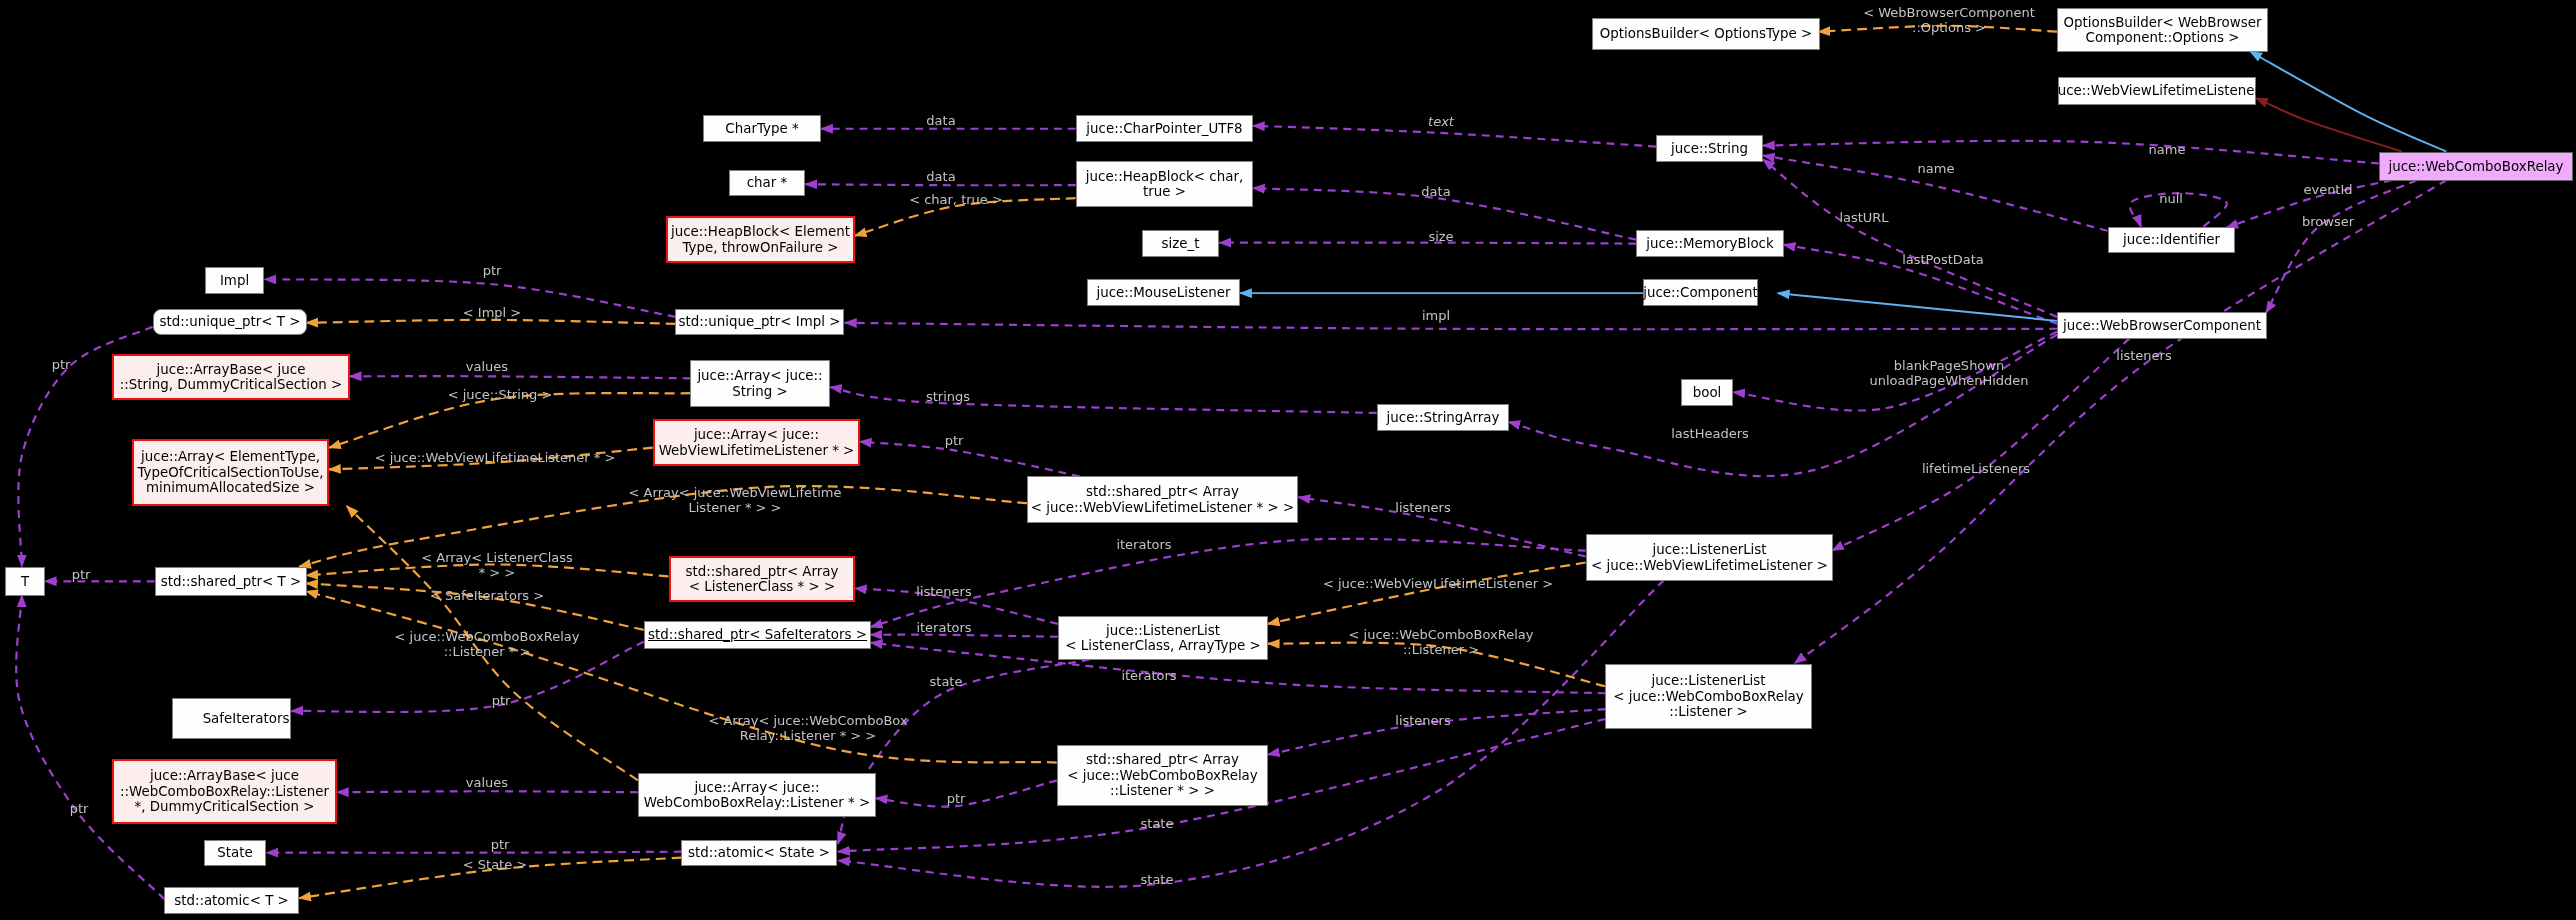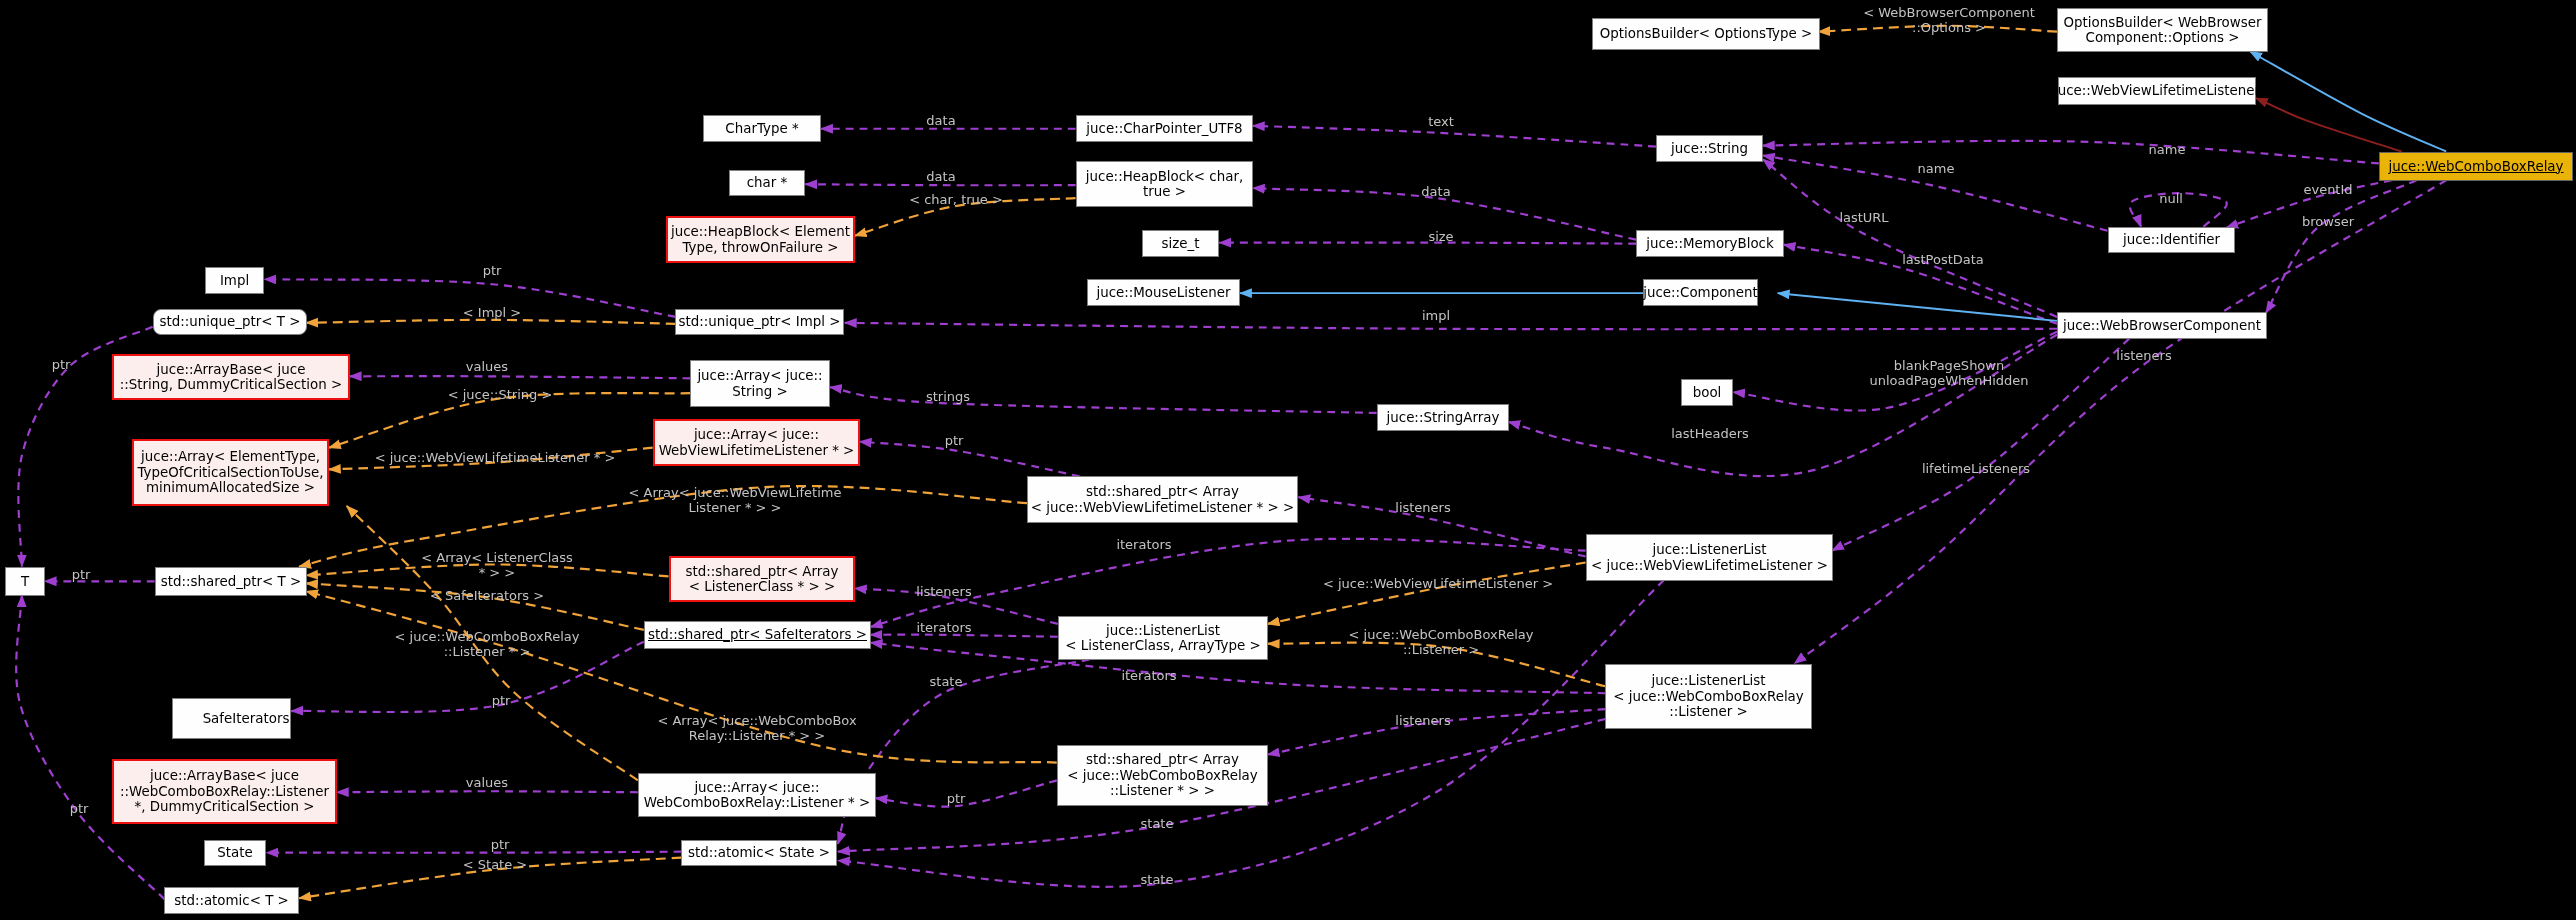--- a/index.html
+++ b/index.html
@@ -4,21 +4,21 @@
 <style>
   html,body{margin:0;padding:0;background:#000;}
   #canvas{position:relative;width:2576px;height:920px;background:#000;overflow:hidden;
           font-family:"DejaVu Sans","Liberation Sans",sans-serif;}
   #edges{position:absolute;left:0;top:0;width:2576px;height:920px;}
   .node{position:absolute;display:flex;align-items:center;justify-content:center;
         text-align:center;white-space:pre;box-sizing:border-box;
         font-size:13.4px;line-height:15.4px;color:#000;z-index:2;}
   .node.normal{background:#fefefe;border:1.5px solid #7f7f7f;}
   .node.template{background:#fdeeee;border:2px solid #ee1111;}
-  .node.subject{background:#eab308;border:1.5px solid #626262;text-decoration:underline;}
+  .node.subject{background:#f0abfc;border:1.5px solid #626262;}
   .elabel{position:absolute;transform:translate(-50%,-50%);text-align:center;
           white-space:pre;font-size:13px;line-height:15px;color:#c3c3c3;z-index:3;}
 </style>
 </head>
 <body>
 
 <div id="canvas">
   <svg id="edges" xmlns="http://www.w3.org/2000/svg" viewBox="0 0 2601 929" width="2576" height="920">
     <defs>
       <marker id="ah-m" markerUnits="userSpaceOnUse" markerWidth="15" markerHeight="12" refX="12" refY="5" orient="auto">
@@ -147,21 +147,21 @@
       <div class="node normal" style="left: 1057px; top: 745px; width: 211px; height: 61px;">std::shared_ptr&lt; Array
 &lt; juce::WebComboBoxRelay
 ::Listener * &gt; &gt;</div>
       <div class="node normal" style="left: 204px; top: 840px; width: 62px; height: 26px;">State</div>
       <div class="node normal" style="left: 681px; top: 840px; width: 156px; height: 26px;">std::atomic&lt; State &gt;</div>
       <div class="node normal" style="left: 164px; top: 887px; width: 135px; height: 27px;">std::atomic&lt; T &gt;</div>
       <div class="node subject" style="left: 2379px; top: 152px; width: 194px; height: 29px;">juce::WebComboBoxRelay</div>
     </div>
   <div id="edge-labels">
       <div class="elabel" style="left: 941px; top: 120px;">data</div>
-      <div class="elabel" style="left: 1441px; top: 121px;">text</div>
+      <div class="elabel" style="left: 1441px; top: 121px; font-style: italic;">text</div>
       <div class="elabel" style="left: 1436px; top: 191px;">data</div>
       <div class="elabel" style="left: 941px; top: 176px;">data</div>
       <div class="elabel" style="left: 1441px; top: 236px;">size</div>
       <div class="elabel" style="left: 2167px; top: 149px;">name</div>
       <div class="elabel" style="left: 1936px; top: 168px;">name</div>
       <div class="elabel" style="left: 1864px; top: 217px;">lastURL</div>
       <div class="elabel" style="left: 1943px; top: 259px;">lastPostData</div>
       <div class="elabel" style="left: 2171px; top: 198px;">null</div>
       <div class="elabel" style="left: 2328px; top: 189px;">eventId</div>
       <div class="elabel" style="left: 2328px; top: 221px;">browser</div>
@@ -197,21 +197,21 @@
       <div class="elabel" style="left: 492px; top: 312px;">&lt; Impl &gt;</div>
       <div class="elabel" style="left: 500px; top: 394px;">&lt; juce::String &gt;</div>
       <div class="elabel" style="left: 495px; top: 457px;">&lt; juce::WebViewLifetimeListener * &gt;</div>
       <div class="elabel" style="left: 487px; top: 644px;">&lt; juce::WebComboBoxRelay
 ::Listener * &gt;</div>
       <div class="elabel" style="left: 735px; top: 484px; margin-top: 16px;">&lt; Array&lt; juce::WebViewLifetime
 Listener * &gt; &gt;</div>
       <div class="elabel" style="left: 497px; top: 565px;">&lt; Array&lt; ListenerClass
 * &gt; &gt;</div>
       <div class="elabel" style="left: 487px; top: 595px;">&lt; SafeIterators &gt;</div>
-      <div class="elabel" style="left: 757px; top: 728px;">&lt; Array&lt; juce::WebComboBox
+      <div class="elabel" style="left: 808px; top: 728px;">&lt; Array&lt; juce::WebComboBox
 Relay::Listener * &gt; &gt;</div>
       <div class="elabel" style="left: 495px; top: 864px;">&lt; State &gt;</div>
       <div class="elabel" style="left: 1438px; top: 583px;">&lt; juce::WebViewLifetimeListener &gt;</div>
       <div class="elabel" style="left: 1441px; top: 642px;">&lt; juce::WebComboBoxRelay
 ::Listener &gt;</div>
     </div>
 </div>
 
 
 </body></html>

